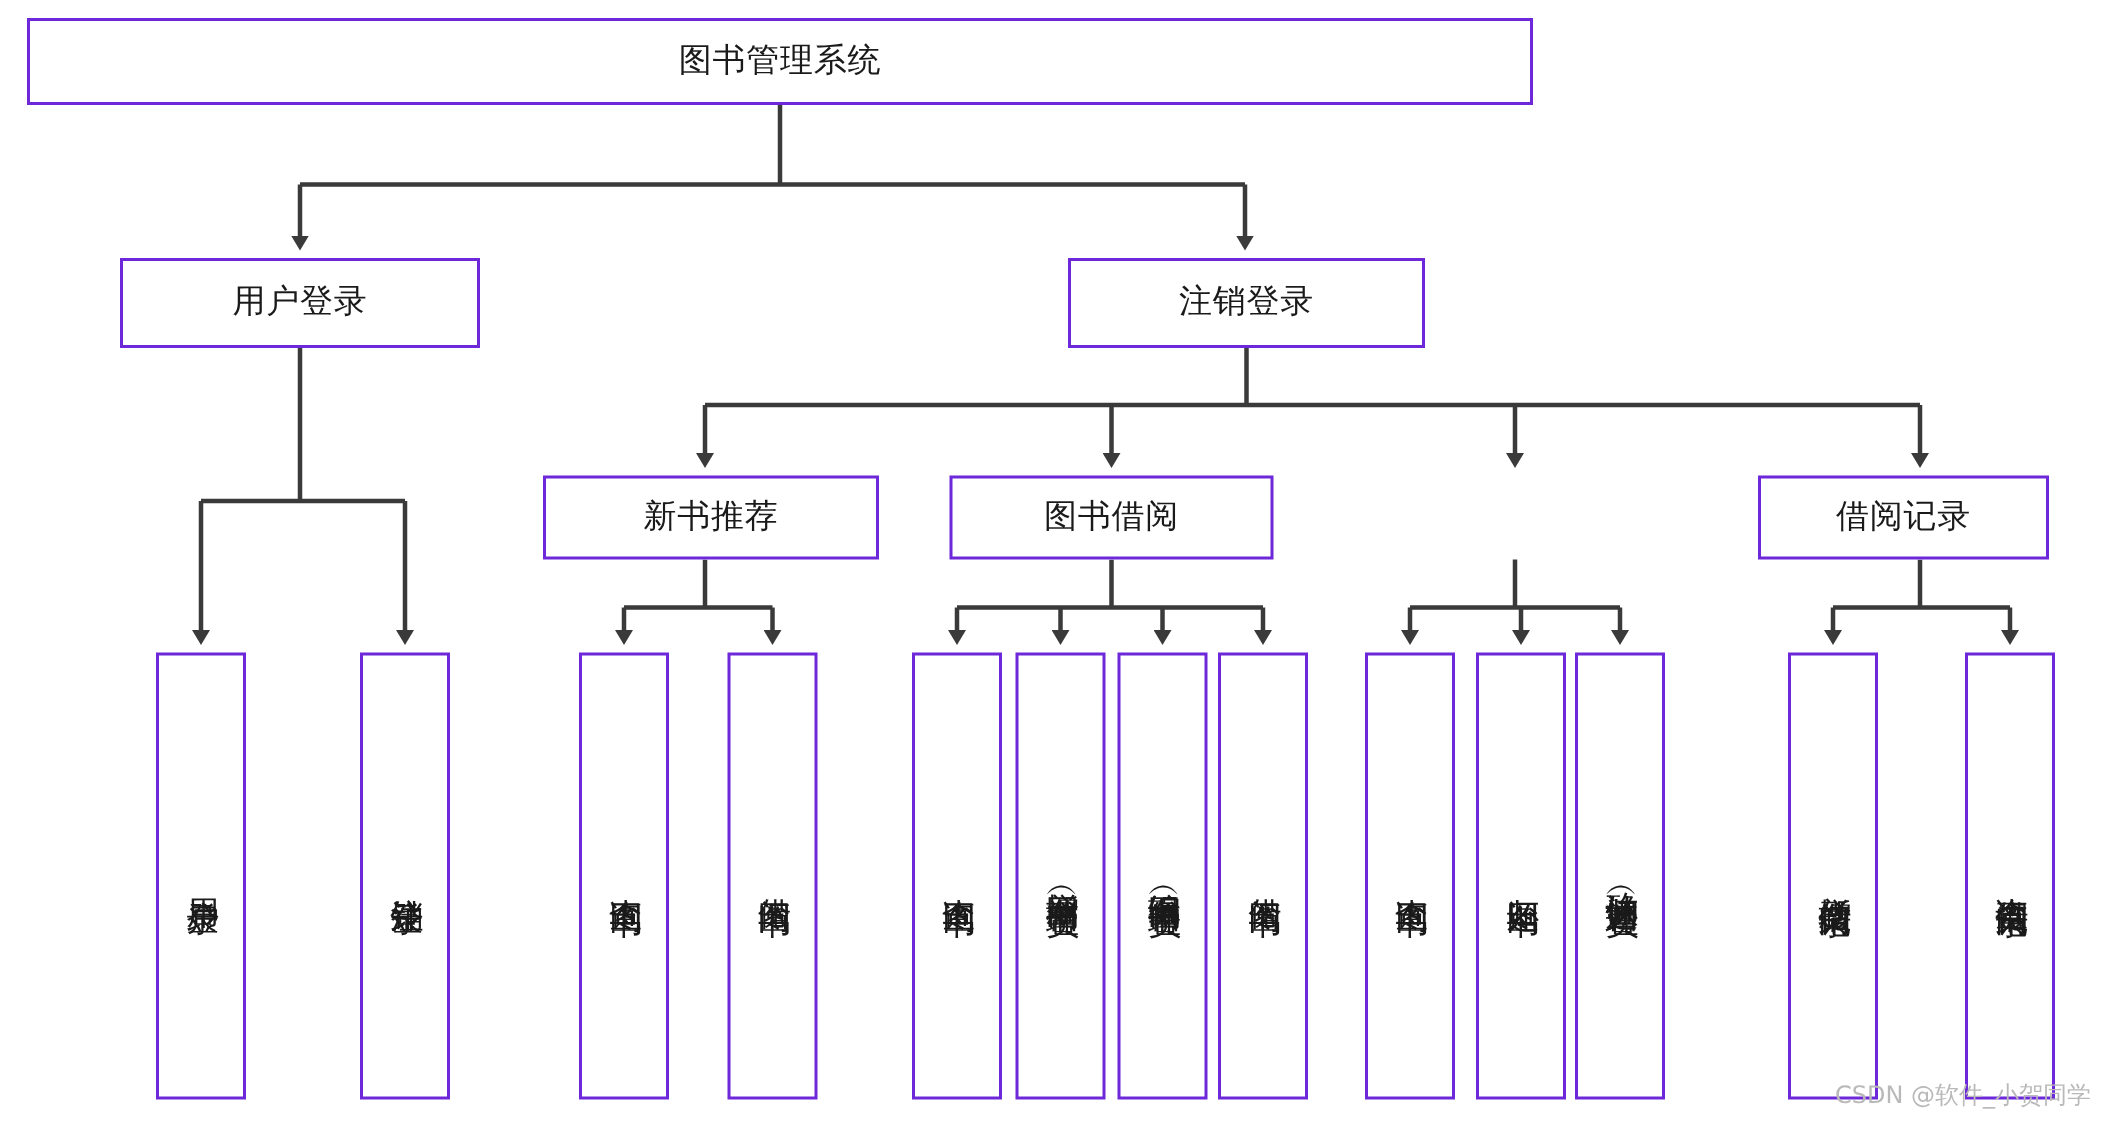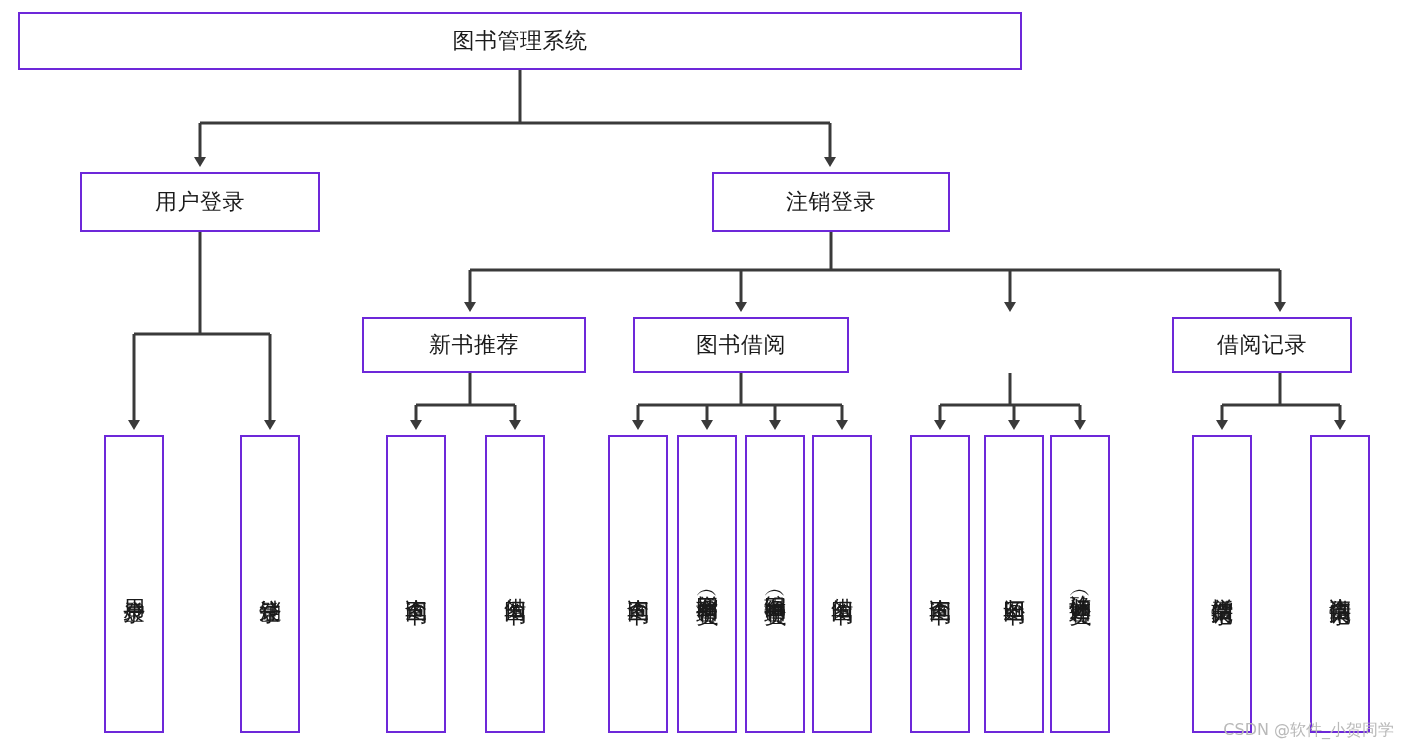--- a/index.html
+++ b/index.html
@@ -136,21 +136,21 @@
   <div class="node horiz" style="left:712px; top:172px; width:238px; height:60px;">
     <span class="lbl">注销登录</span>
   </div>
 
   <div class="node horiz" style="left:362px; top:317px; width:224px; height:56px;">
     <span class="lbl">新书推荐</span>
   </div>
   <div class="node horiz" style="left:633px; top:317px; width:216px; height:56px;">
     <span class="lbl">图书借阅</span>
   </div>
-  <div class="node horiz" style="left:1172px; top:317px; width:180px; height:56px;">
+  <div class="node horiz" style="left:1172px; top:317px; width:194px; height:56px;">
     <span class="lbl">借阅记录</span>
   </div>
 
   <div class="node vert" style="left:104px; top:435px; width:60px; height:298px;">
     <span class="lbl">用户登录</span>
   </div>
   <div class="node vert" style="left:240px; top:435px; width:60px; height:298px;">
     <span class="lbl">注销登录</span>
   </div>
 

